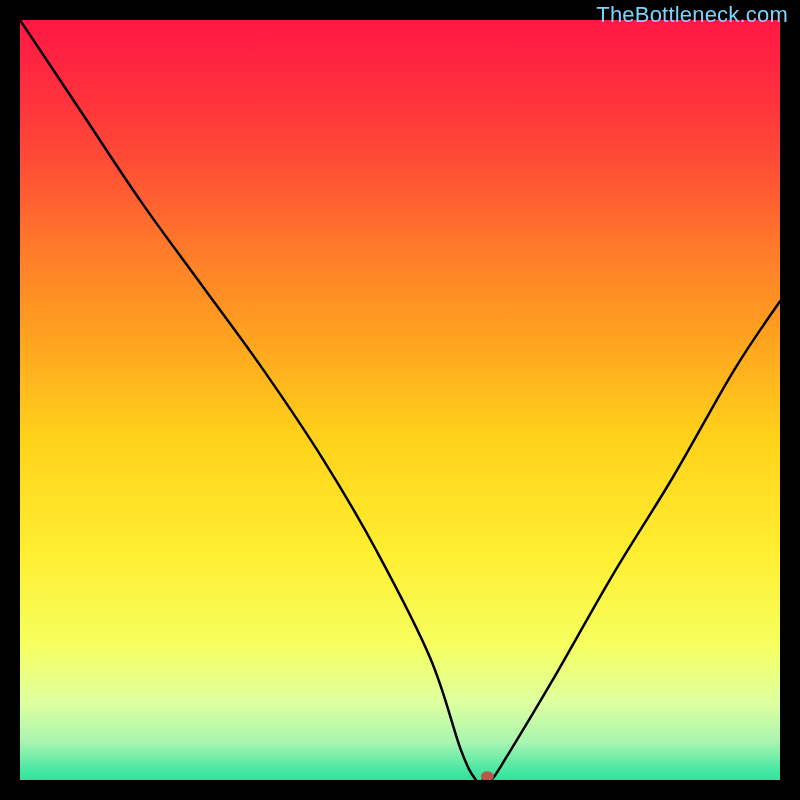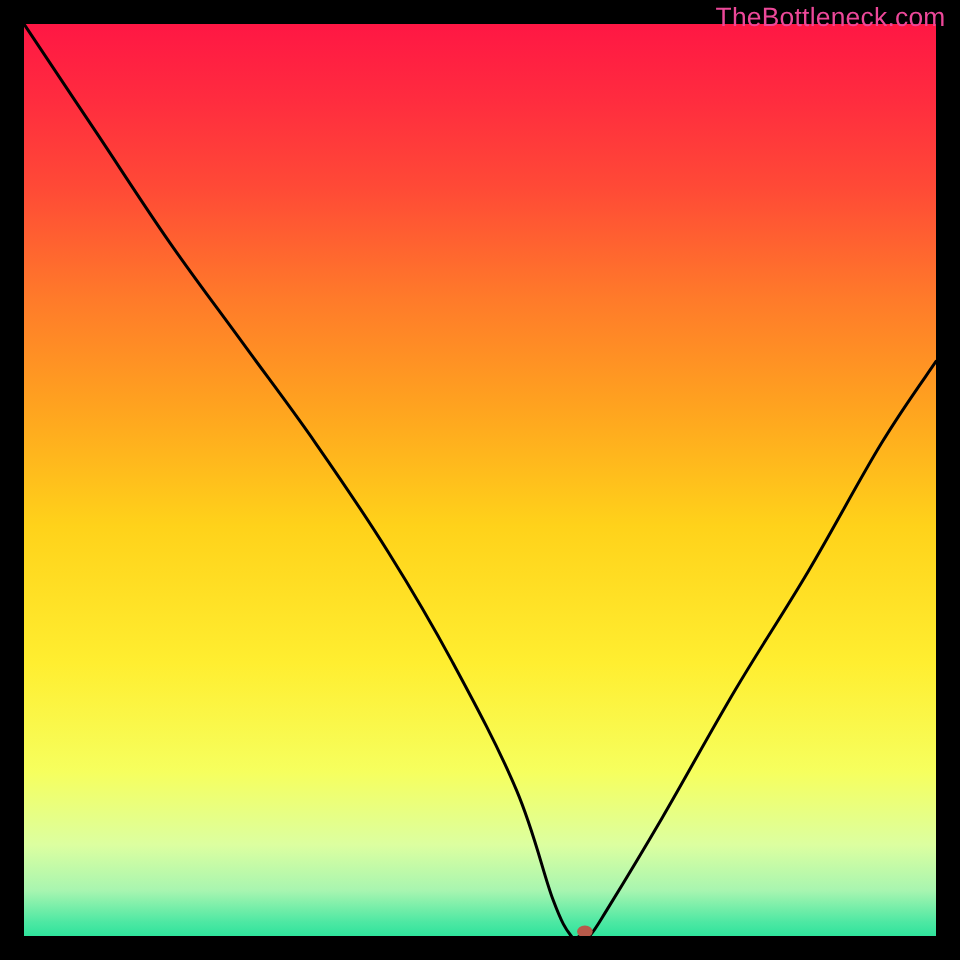--- a/index.html
+++ b/index.html
@@ -14,21 +14,21 @@
   .outer {
     width: 800px;
     height: 800px;
     position: relative;
     background: #000;
   }
   .watermark {
     position: absolute;
     top: 2px;
     right: 12px;
-    color: #ec4899;
+    color: #7dd3fc;
     font-size: 22px;
     font-weight: 500;
     letter-spacing: 0.2px;
     z-index: 50;
   }
   .plot-wrap {
     position: absolute;
     left: 20px;
     top: 20px;
     width: 760px;

